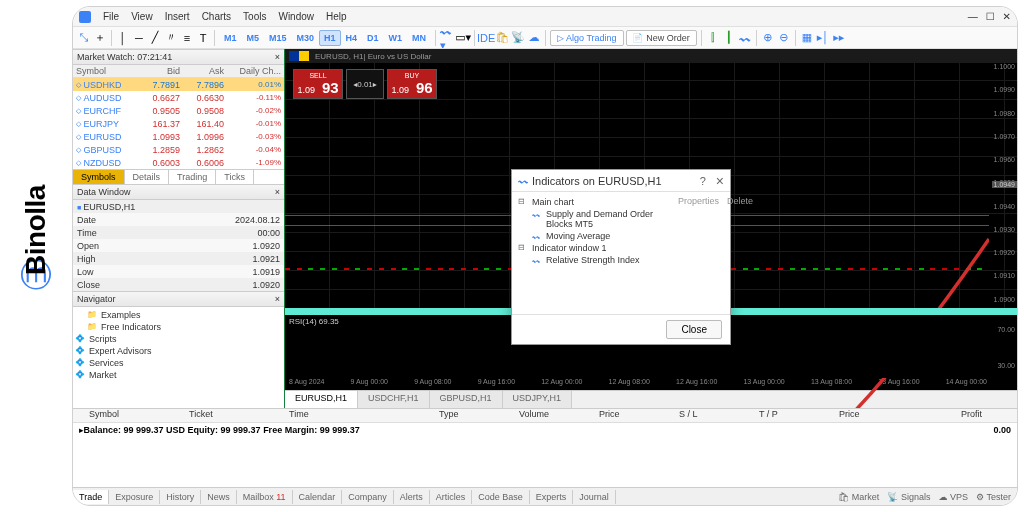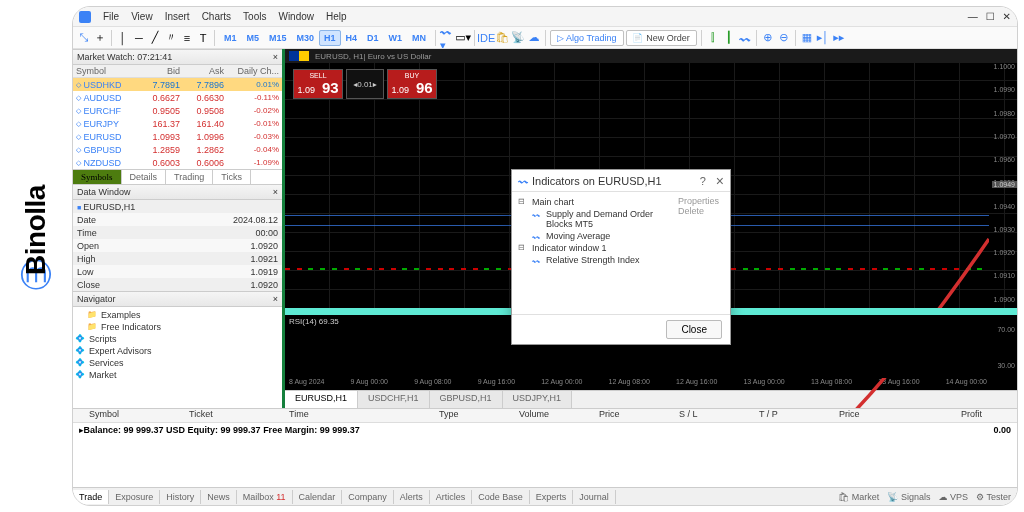--- a/index.html
+++ b/index.html
@@ -14,38 +14,38 @@
 .win-ctrl { margin-left:auto; display:flex; gap:8px; font-size:10px; color:#666; }
 .toolbar { height:22px; background:#fafafa; border-bottom:1px solid #e0e0e0; display:flex; align-items:center; font-size:10px; padding:0 4px; gap:2px; overflow:hidden; }
 .tb-btn { padding:2px 4px; border:1px solid transparent; border-radius:2px; font-size:9px; color:#444; white-space:nowrap; }
 .tb-btn.tf { color:#3b82f6; font-weight:600; }
 .tb-btn.tf.active { background:#d0e4ff; border-color:#8ab4e8; }
 .tb-btn.algo { color:#3b82f6; border:1px solid #c0c0c0; background:#fff; padding:2px 6px; }
 .tb-btn.new-order { border:1px solid #c0c0c0; background:#fff; padding:2px 6px; }
 .tb-sep { width:1px; height:16px; background:#d0d0d0; margin:0 2px; }
 .tb-icon { width:14px; height:14px; display:inline-flex; align-items:center; justify-content:center; font-size:11px; }
 .main { flex:1; display:flex; overflow:hidden; }
-.left-col { width:212px; display:flex; flex-direction:column; border-right:3px solid #15803d;justify-content:flex-end; }
+.left-col { width:212px; display:flex; flex-direction:column; border-right:1px solid #15803d;justify-content:flex-end; }
 .panel-hdr { height:16px; background:linear-gradient(#f5f5f5,#e8e8e8); border-top:1px solid #ccc; border-bottom:1px solid #ccc; font-size:9px; padding:0 4px; display:flex; align-items:center; color:#333; }
 .panel-hdr .x { margin-left:auto; cursor:pointer; }
 .mw-table { font-size:9px; }
 .mw-head { display:grid; grid-template-columns:60px 44px 44px 1fr; background:#f0f0f0; border-bottom:1px solid #ddd; padding:1px 3px; color:#666; }
 .mw-row { display:grid; grid-template-columns:60px 44px 44px 1fr; padding:0 3px; height:13px; align-items:center; }
 .mw-row.hl { background:#ffd980; }
 .mw-row .sym { color:#3b82f6; display:flex; align-items:center; gap:2px; }
 .mw-row .sym::before { content:"◇"; font-size:7px; color:#3b82f6; }
 .mw-row .num { text-align:right; }
 .mw-row .num.buy { color:#d32f2f; }
 .mw-row .num.sell { color:#1976d2; }
 .mw-row .chg { text-align:right; font-size:8px; }
 .mw-row .chg.neg { color:#d32f2f; }
 .mw-row .chg.pos { color:#1976d2; }
 .mw-tabs { display:flex; font-size:9px; border-top:1px solid #ccc; }
 .mw-tabs div { padding:2px 8px; border-right:1px solid #ccc; color:#666; }
-.mw-tabs div.active { background:#4d7c0f; color:#000;font-family:Liberation Serif, serif; }
+.mw-tabs div.active { background:#eab308; color:#000; }
 .dw-grid { font-size:9px; }
 .dw-row { display:flex; padding:0 4px; height:13px; align-items:center; background:#f8f8f8; }
 .dw-row:nth-child(odd){ background:#efefef; }
 .dw-row .k { flex:1; color:#333; }
 .dw-row .v { color:#333; }
 .dw-row.sym .k::before { content:"■ "; color:#3b82f6; font-size:7px; }
 .nav-tree { font-size:9px; padding:2px; flex:1; overflow:hidden; }
 .nav-item { padding:1px 2px 1px 14px; position:relative; color:#333; }
 .nav-item.folder::before { content:"📁"; position:absolute; left:0; font-size:8px; color:#d4a017; }
 .nav-item.ea::before { content:"💠"; position:absolute; left:0; font-size:8px; color:#3b82f6; }
@@ -102,21 +102,21 @@
 .dlg-title { height:22px; display:flex; align-items:center; padding:0 6px; font-size:11px; color:#333; border-bottom:1px solid #e0e0e0; }
 .dlg-title .dlg-ico { color:#3b82f6; margin-right:4px; font-size:10px; }
 .dlg-title .help { margin-left:auto; color:#666; font-size:11px; margin-right:10px; }
 .dlg-title .close-x { color:#666; font-size:14px; cursor:pointer; }
 .dlg-body { flex:1; display:flex; }
 .dlg-tree { flex:1; padding:4px 6px; font-size:9px; }
 .dlg-node { padding:1px 0 1px 14px; position:relative; color:#333; }
 .dlg-node.root::before { content:"⊟"; position:absolute; left:0; font-size:8px; color:#666; }
 .dlg-node.leaf { padding-left:28px; }
 .dlg-node.leaf::before { content:"〰"; position:absolute; left:14px; font-size:8px; color:#3b82f6; }
-.dlg-side { width:56px; padding:4px 4px; display:flex; flex-direction:column; gap:0; font-size:9px; color:#999; }
+.dlg-side { width:56px; padding:4px 4px; display:flex; flex-direction:row; gap:8px; font-size:9px; color:#999; }
 .dlg-foot { height:30px; border-top:1px solid #e0e0e0; display:flex; align-items:center; justify-content:flex-end; padding:0 8px; }
 .dlg-foot button { font-size:10px; padding:3px 14px; border:1px solid #bbb; background:#f8f8f8; border-radius:2px; }
 .red { color:#d32f2f; }
 </style>
 </head>
 <body>
 
 <div class="brand-rail">
   <div class="brand-txt">Binolla</div>
   <div class="brand-logo">ⓜ</div>

